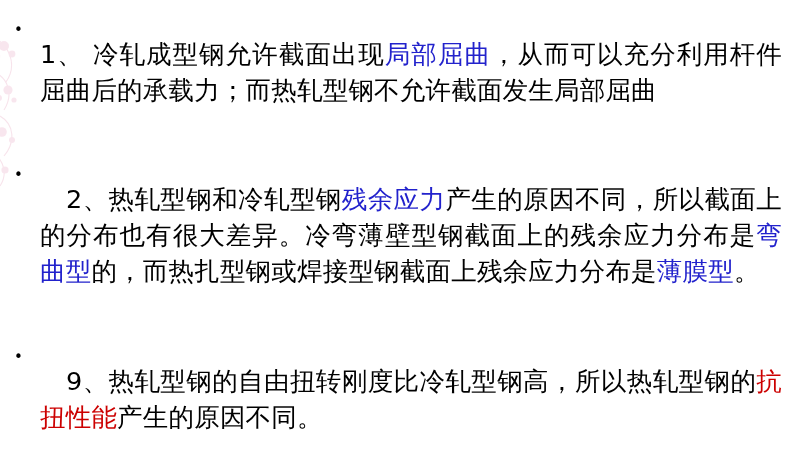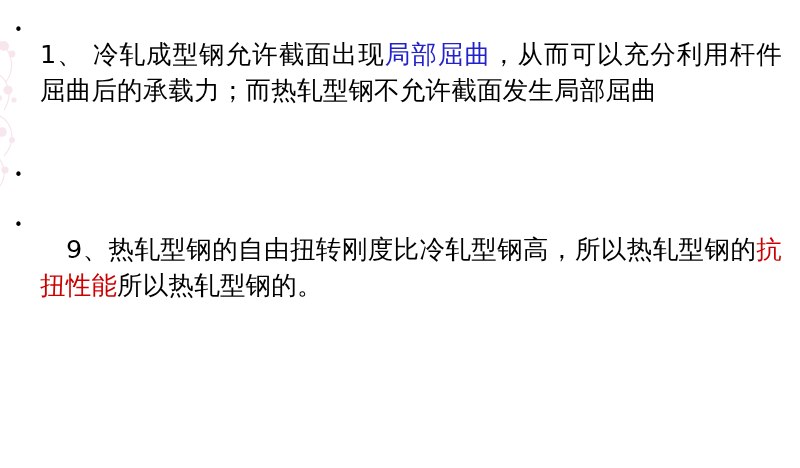--- a/index.html
+++ b/index.html
@@ -106,23 +106,26 @@
 
     <div class="bullet-row">
       <span class="bullet-dot">•</span>
       <p class="para">
         <span>1、</span><span> 冷轧成型钢允许截面出现</span><span class="hl-blue">局部屈曲</span><span>，从而可以充分利用杆件屈曲后的承载力；而热轧型钢不允许截面发生局部屈曲</span>
       </p>
     </div>
 
     <div class="bullet-row">
       <span class="bullet-dot">•</span>
+      <p class="para">
+        <span class="indent"></span><span>2、热轧型钢和冷轧型钢</span><span class="hl-blue">残余应力</span><span>产生的原因不同，所以截面上的分布也有很大差异。冷弯薄壁型钢截面上的残余应力分布是</span><span class="hl-blue">弯曲型</span><span>的，而热扎型钢或焊接型钢截面上残余应力分布是</span><span class="hl-blue">薄膜型</span><span>。</span>
+      </p>
     </div>
 
     <div class="bullet-row">
       <span class="bullet-dot">•</span>
       <p class="para">
-        <span class="indent"></span><span>9、热轧型钢的自由扭转刚度比冷轧型钢高，所以热轧型钢的</span><span class="hl-red">抗扭性能</span><span>所以热轧型钢的。</span>
+        <span class="indent"></span><span>9、热轧型钢的自由扭转刚度比冷轧型钢高，所以热轧型钢的</span><span class="hl-red">抗扭性能</span><span>产生的原因不同。</span>
       </p>
     </div>
 
   </div>
 </div>
 
 </body></html>

